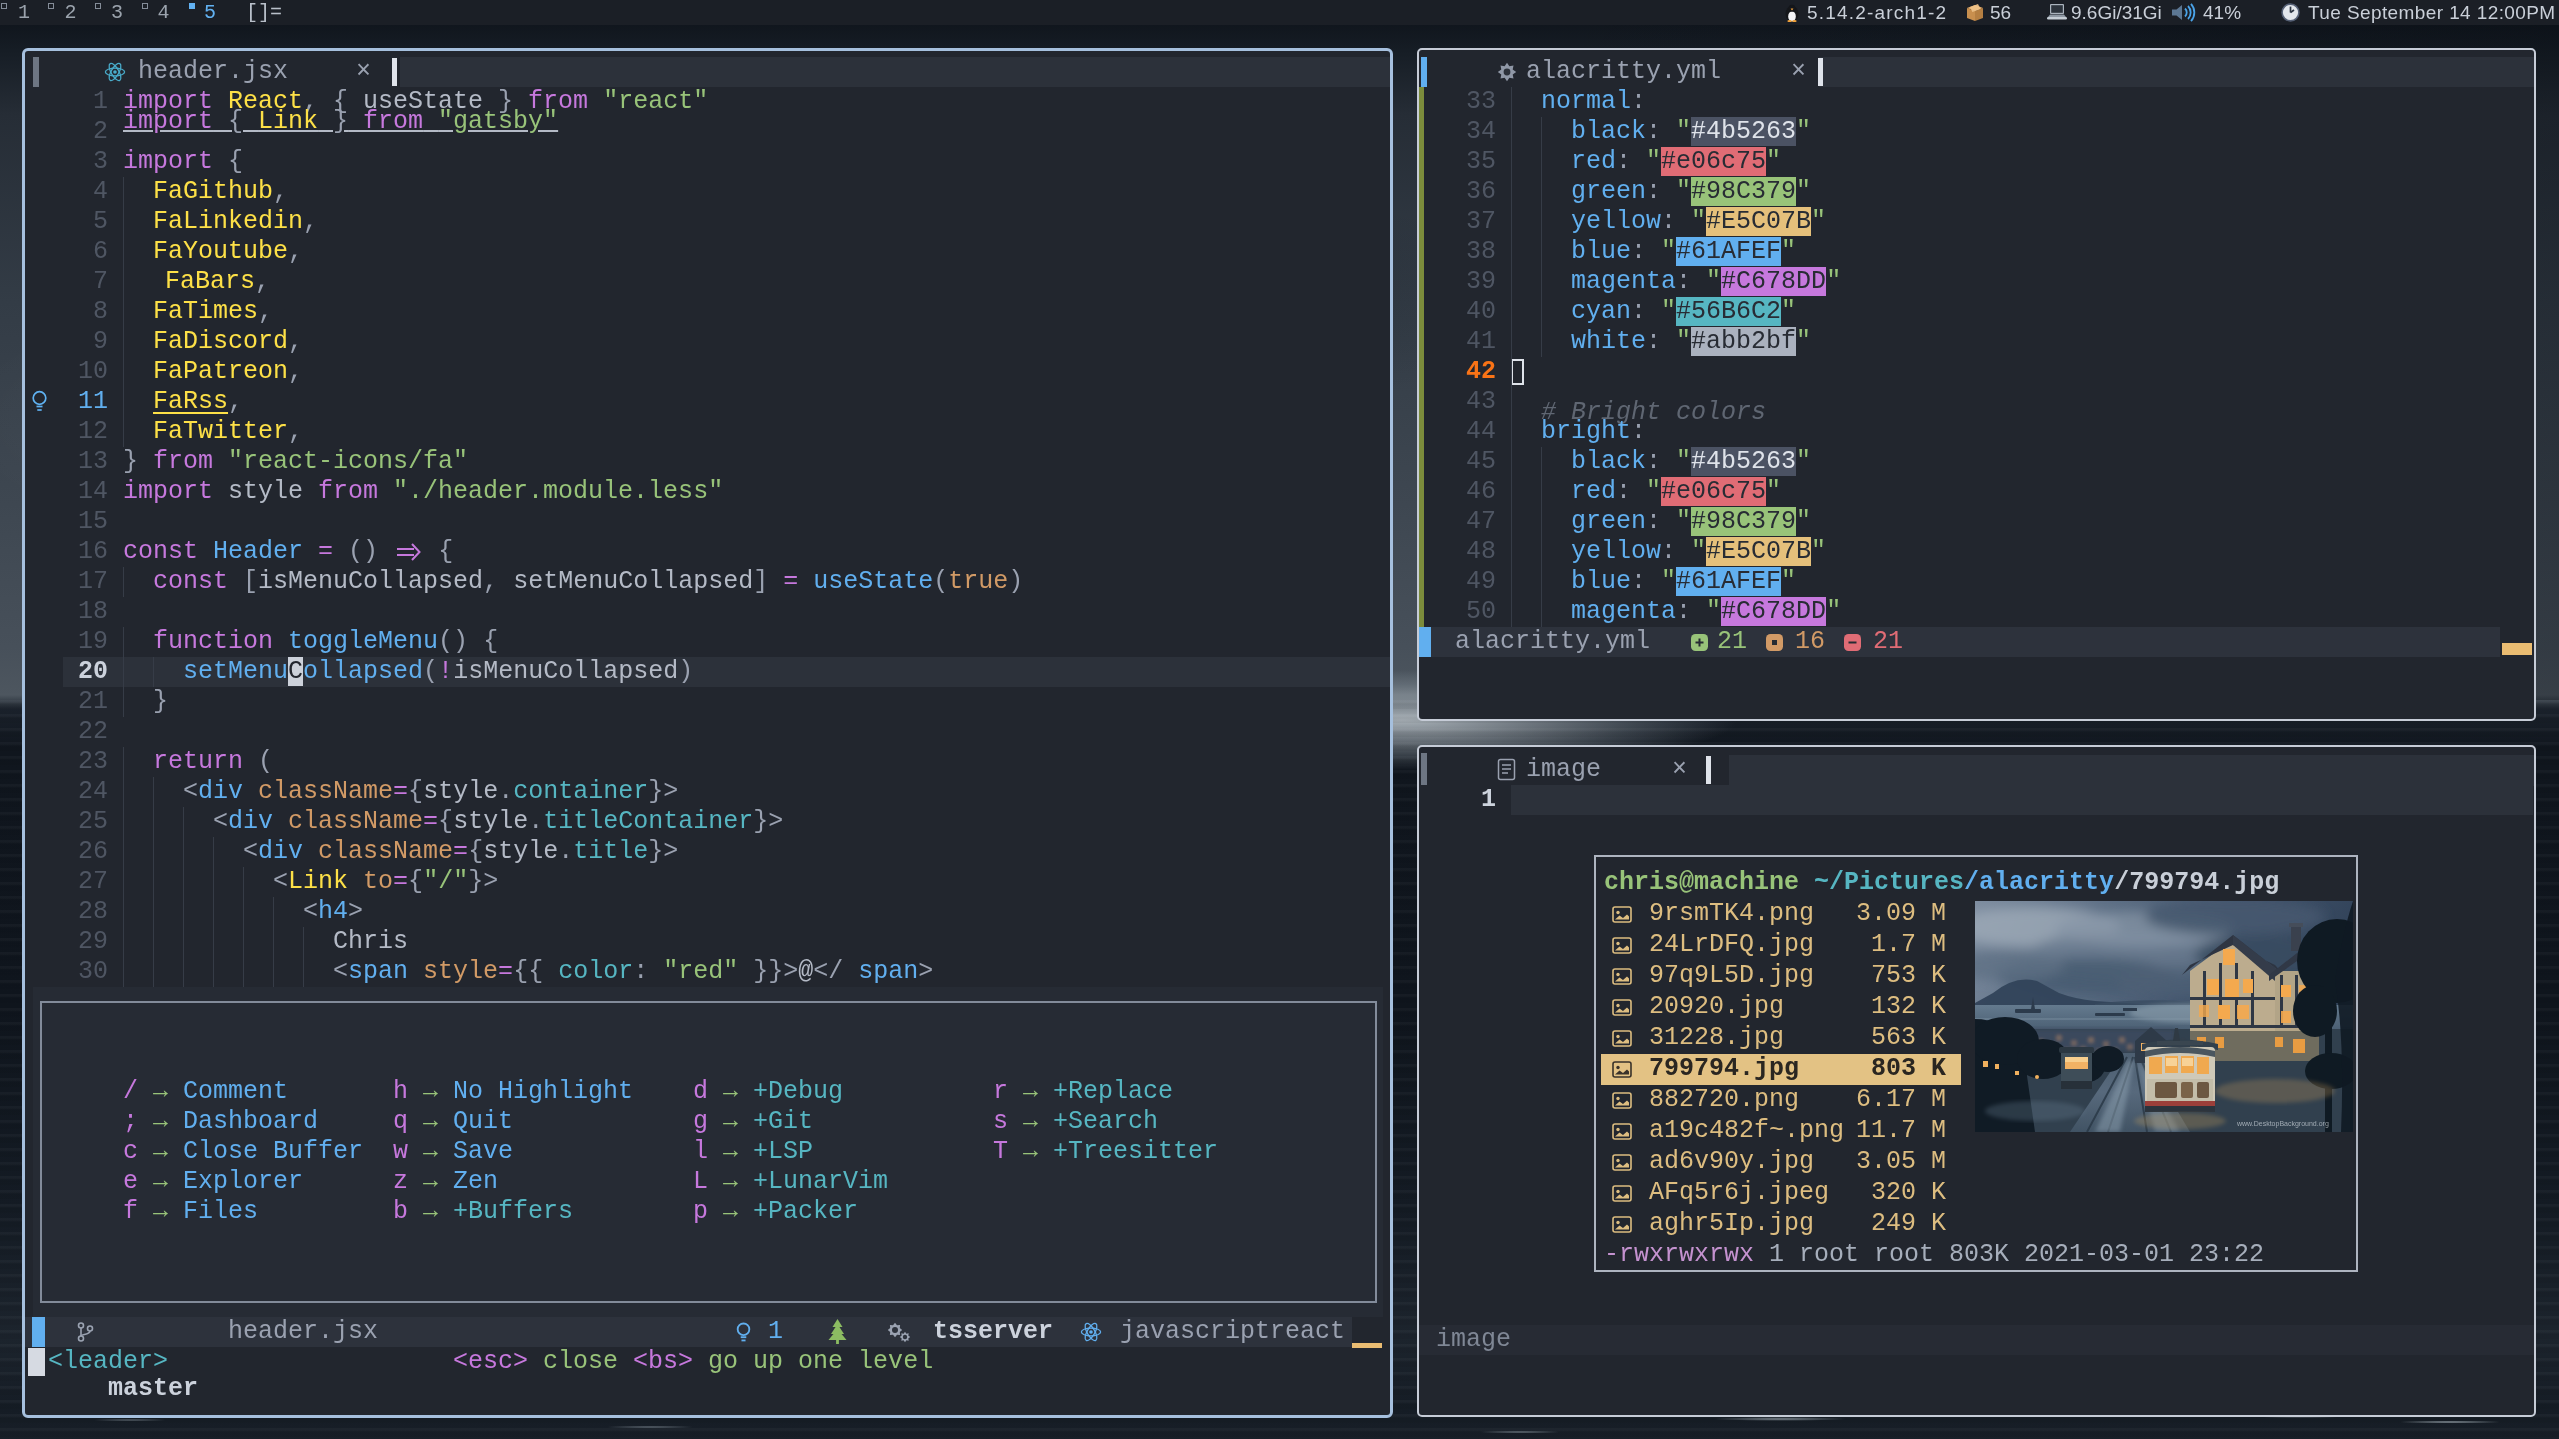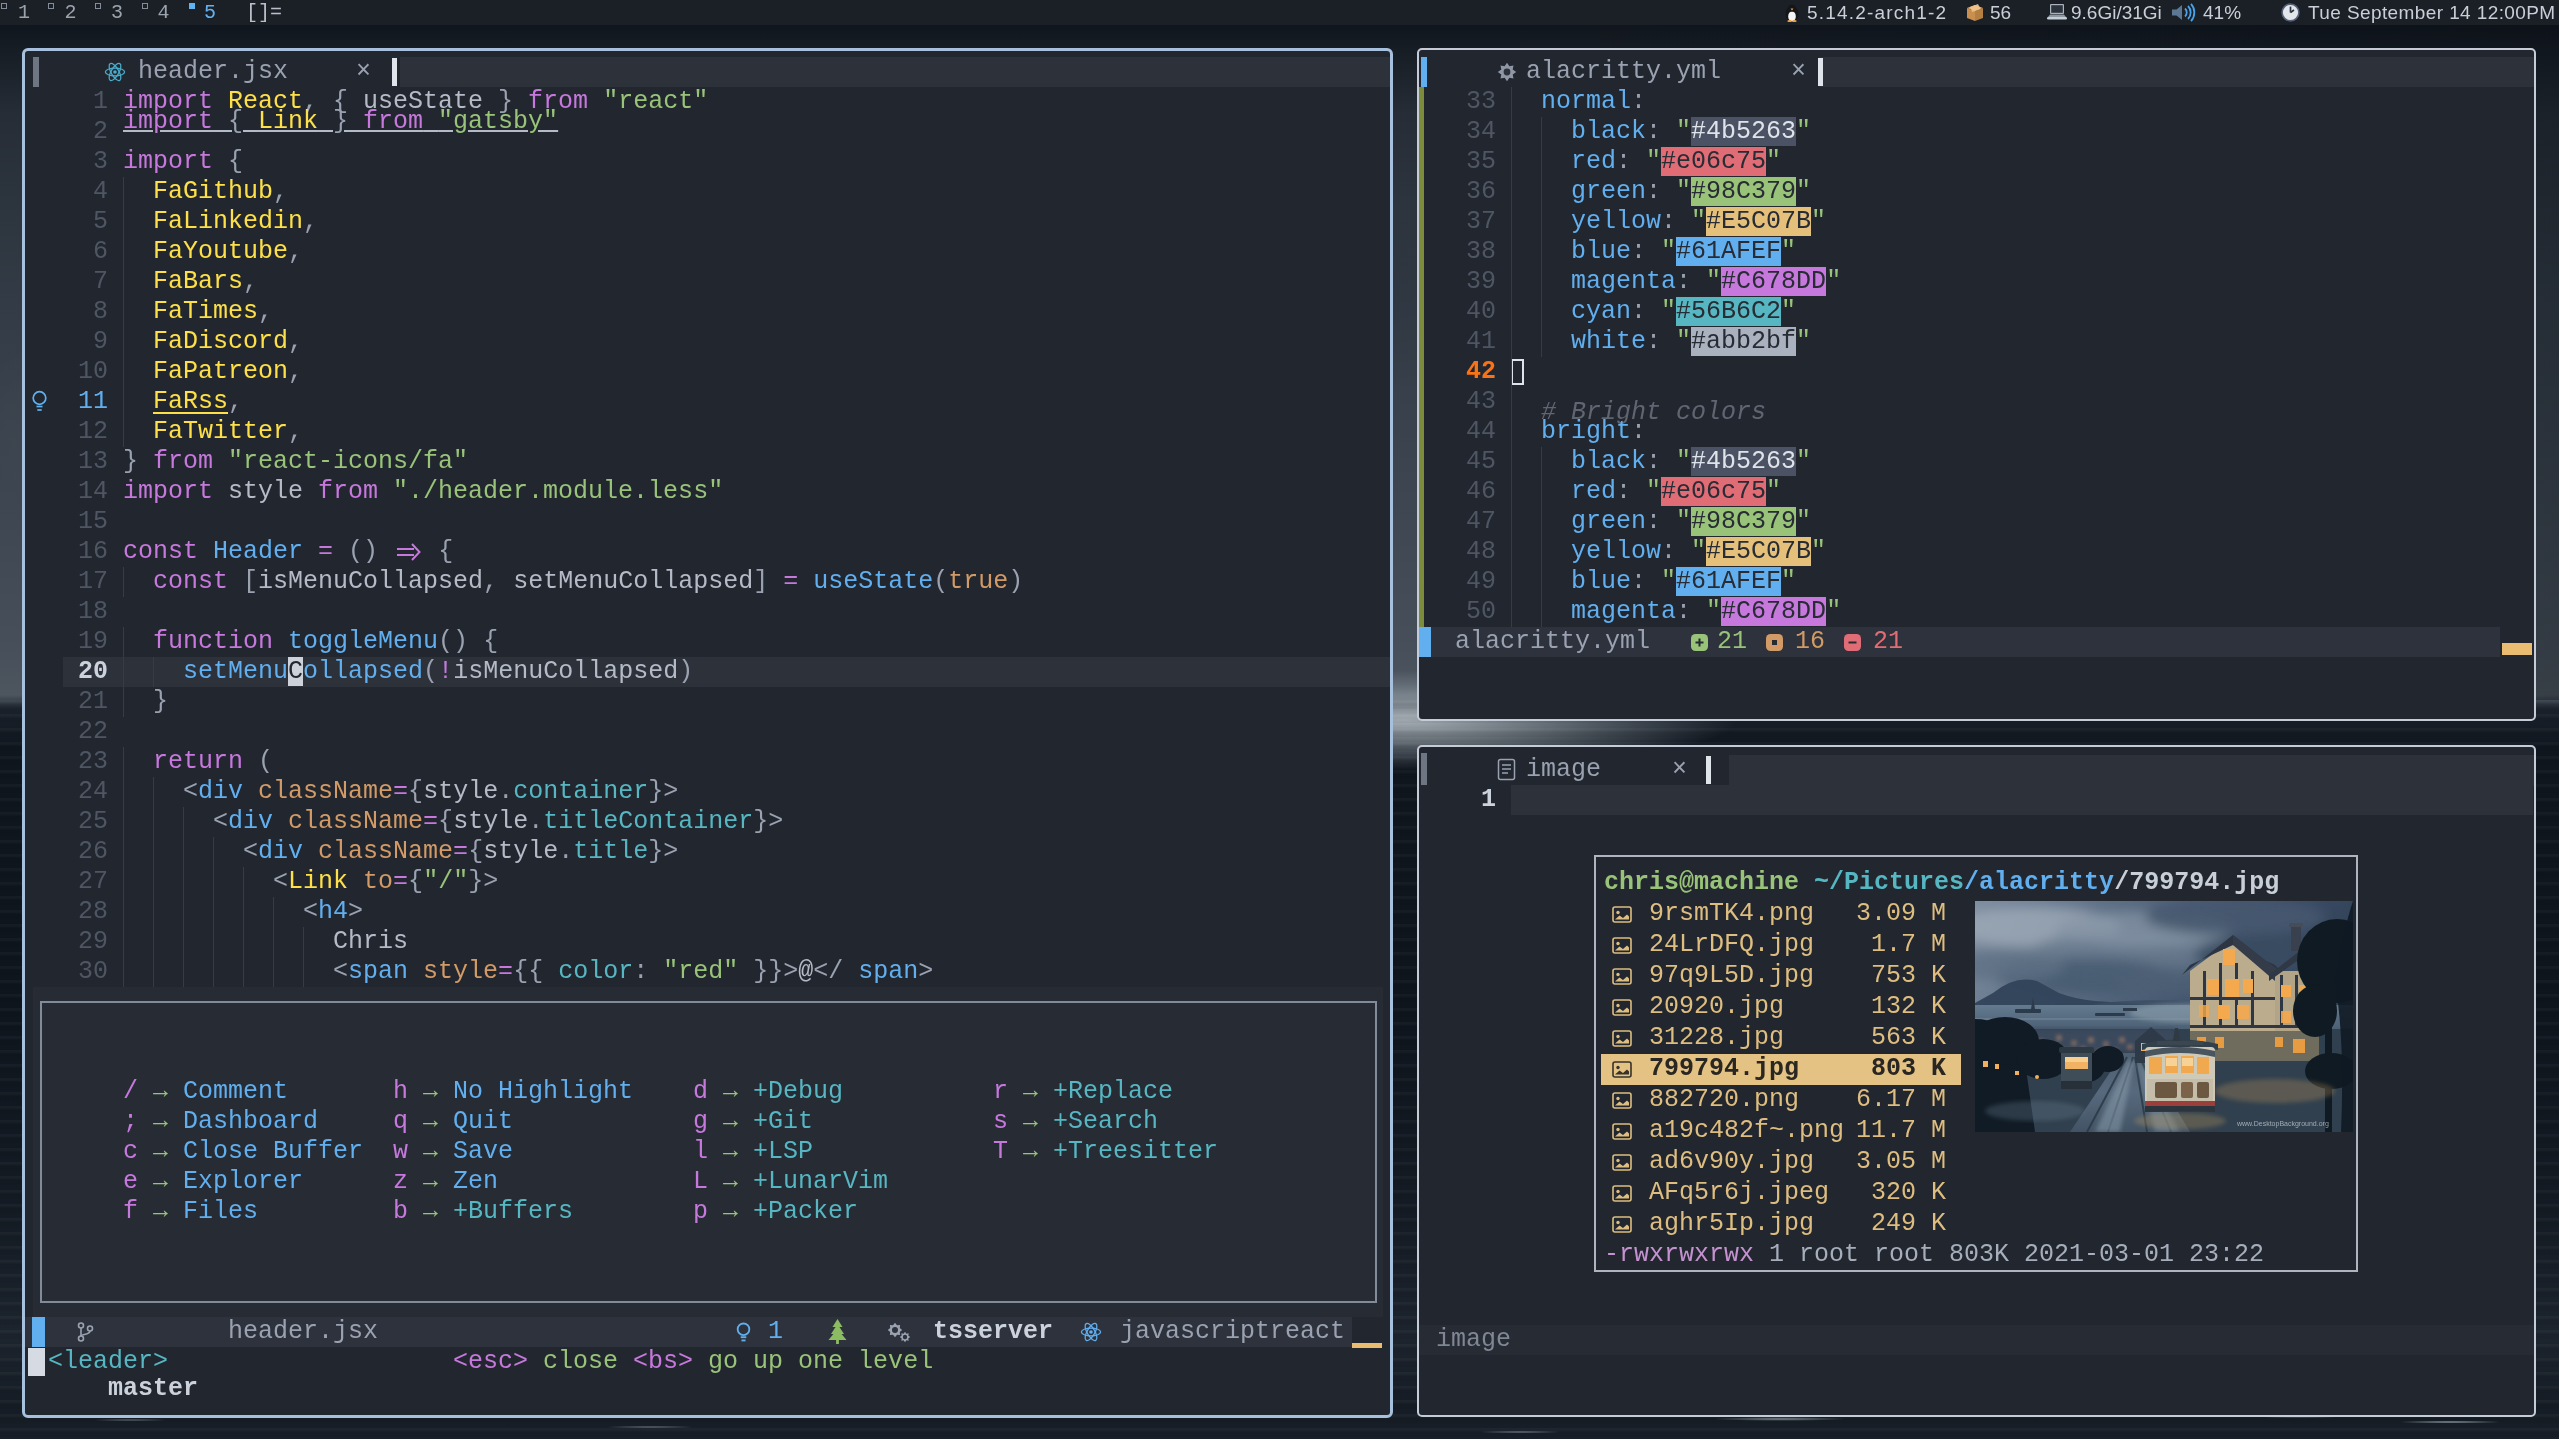--- a/index.html
+++ b/index.html
@@ -119,21 +119,21 @@
 <pre class="r" style="left:123px;top:107px;text-decoration:underline;"><span class="k">import</span><span class="p"> { </span><span class="y">Link</span><span class="p"> }</span><span class="k"> from</span><span class="p"> </span><span class="g">"gatsby"</span></pre>
 <pre style="left:63px;top:147px;color:#4f5663;font-weight:normal">  3</pre>
 <pre class="r" style="left:123px;top:147px;"><span class="k">import</span><span class="p"> {</span></pre>
 <pre style="left:63px;top:177px;color:#4f5663;font-weight:normal">  4</pre>
 <pre class="r" style="left:123px;top:177px;">  <span class="y">FaGithub</span><span class="p">,</span></pre>
 <pre style="left:63px;top:207px;color:#4f5663;font-weight:normal">  5</pre>
 <pre class="r" style="left:123px;top:207px;">  <span class="y">FaLinkedin</span><span class="p">,</span></pre>
 <pre style="left:63px;top:237px;color:#4f5663;font-weight:normal">  6</pre>
 <pre class="r" style="left:123px;top:237px;">  <span class="y">FaYoutube</span><span class="p">,</span></pre>
 <pre style="left:63px;top:267px;color:#4f5663;font-weight:normal">  7</pre>
-<pre class="r" style="left:123px;top:267px;">  <span class="y">FaBars</span><span class="p">,</span></pre>
+<pre class="r" style="left:123px;top:267px;padding-left:12px;">  <span class="y">FaBars</span><span class="p">,</span></pre>
 <pre style="left:63px;top:297px;color:#4f5663;font-weight:normal">  8</pre>
 <pre class="r" style="left:123px;top:297px;">  <span class="y">FaTimes</span><span class="p">,</span></pre>
 <pre style="left:63px;top:327px;color:#4f5663;font-weight:normal">  9</pre>
 <pre class="r" style="left:123px;top:327px;">  <span class="y">FaDiscord</span><span class="p">,</span></pre>
 <pre style="left:63px;top:357px;color:#4f5663;font-weight:normal"> 10</pre>
 <pre class="r" style="left:123px;top:357px;">  <span class="y">FaPatreon</span><span class="p">,</span></pre>
 <pre style="left:63px;top:387px;color:#61afef;font-weight:normal"> 11</pre>
 <pre class="r" style="left:123px;top:387px;">  <span class="y" style="text-decoration:underline;text-underline-offset:4px">FaRss</span><span class="p">,</span></pre>
 <pre style="left:63px;top:417px;color:#4f5663;font-weight:normal"> 12</pre>
 <pre class="r" style="left:123px;top:417px;">  <span class="y">FaTwitter</span><span class="p">,</span></pre>

